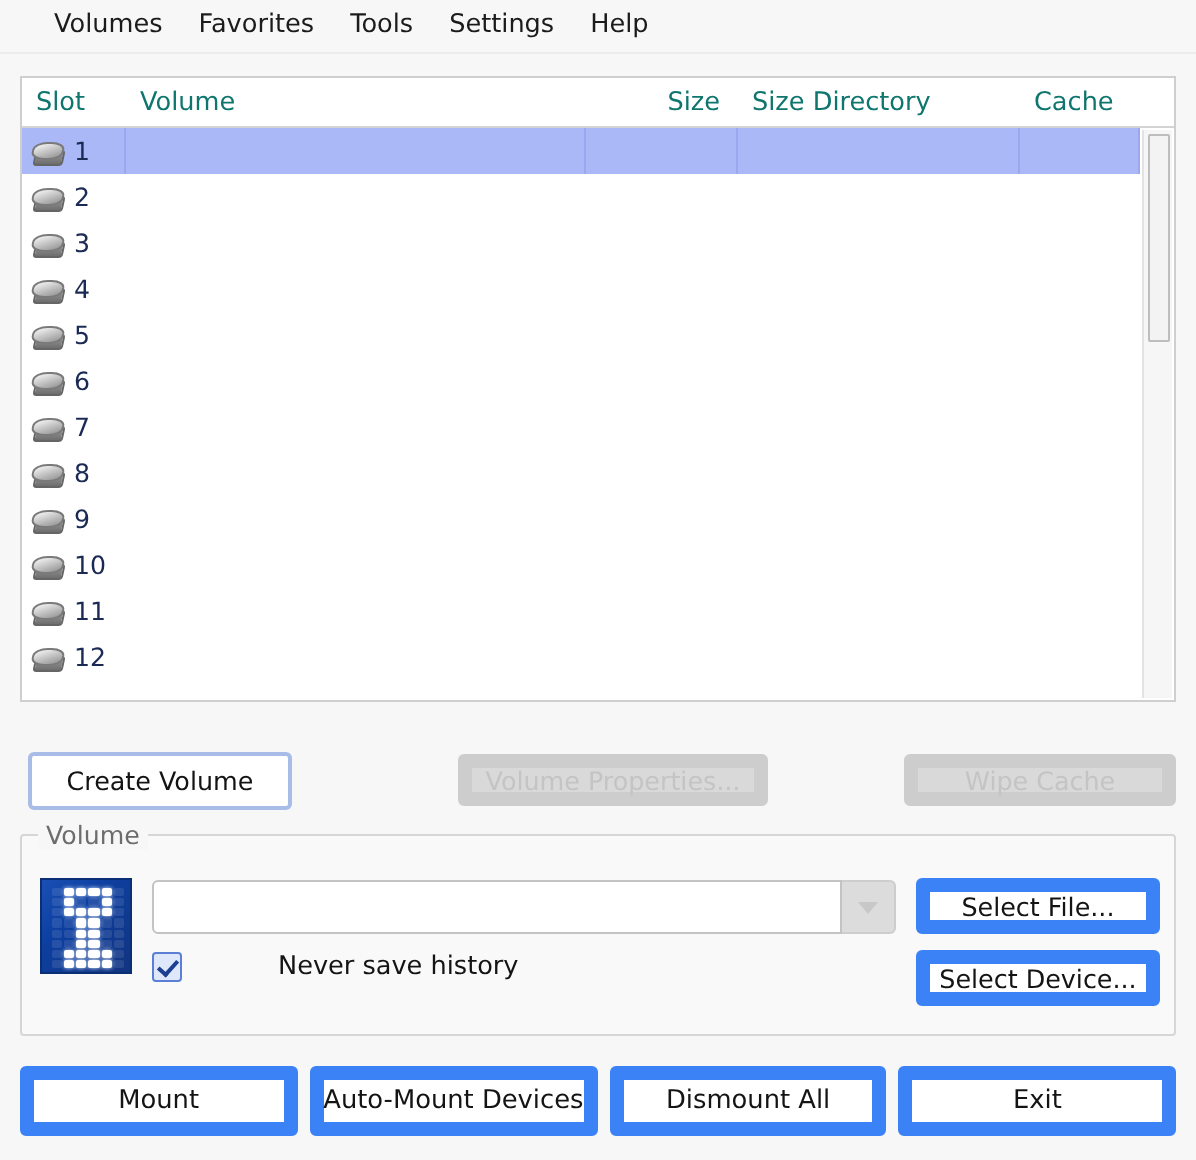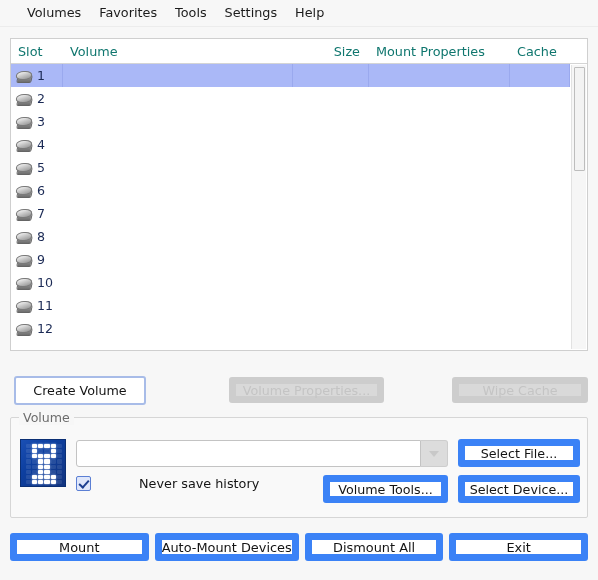--- a/index.html
+++ b/index.html
@@ -295,40 +295,40 @@
   
   .bottomrow {
     position: absolute;
     left: 10px;
     top: 533px;
     width: 578px;
     height: 35px;
     display: flex;
     gap: 6px;
   }
-  .bottomrow .btn { flex: 1 1 0; height: 28px; font-size: 12.9px; }
+  .bottomrow .btn { flex: 1 1 0; height: 35px; font-size: 12.9px; }
 </style>
 </head>
 <body>
 
 <div class="menubar">
   <div class="menu-item">Volumes</div>
   <div class="menu-item">Favorites</div>
   <div class="menu-item">Tools</div>
   <div class="menu-item">Settings</div>
   <div class="menu-item">Help</div>
 </div>
 
 <div class="list-panel">
 
   <div class="list-header">
     <div class="hcell h-slot">Slot</div>
     <div class="hcell h-volume">Volume</div>
     <div class="hcell h-size">Size</div>
-    <div class="hcell h-mount">Mount Properties</div>
+    <div class="hcell h-mount">Size Directory</div>
     <div class="hcell h-type">Cache</div>
   </div>
 
   <div class="rows" id="rows-container">
       <div class="row selected">
         <div class="cell c-slot">
           <span class="drive-icon">
             <span class="base"></span>
             <span class="top"></span>
           </span>
@@ -556,21 +556,20 @@
   <div class="vol-drop">
     <div class="caret"></div>
   </div>
 
   <div class="chk-wrap">
     <div class="checkbox"></div>
     <div class="chk-label">Never save history</div>
   </div>
 
   <div class="btn b-selfile">Select File...</div>
-  <div class="btn b-voltools">Volume Tools...</div>
   <div class="btn b-seldevice">Select Device...</div>
 </div>
 
 <div class="bottomrow">
   <div class="btn">Mount</div>
   <div class="btn">Auto-Mount Devices</div>
   <div class="btn">Dismount All</div>
   <div class="btn">Exit</div>
 </div>
 

